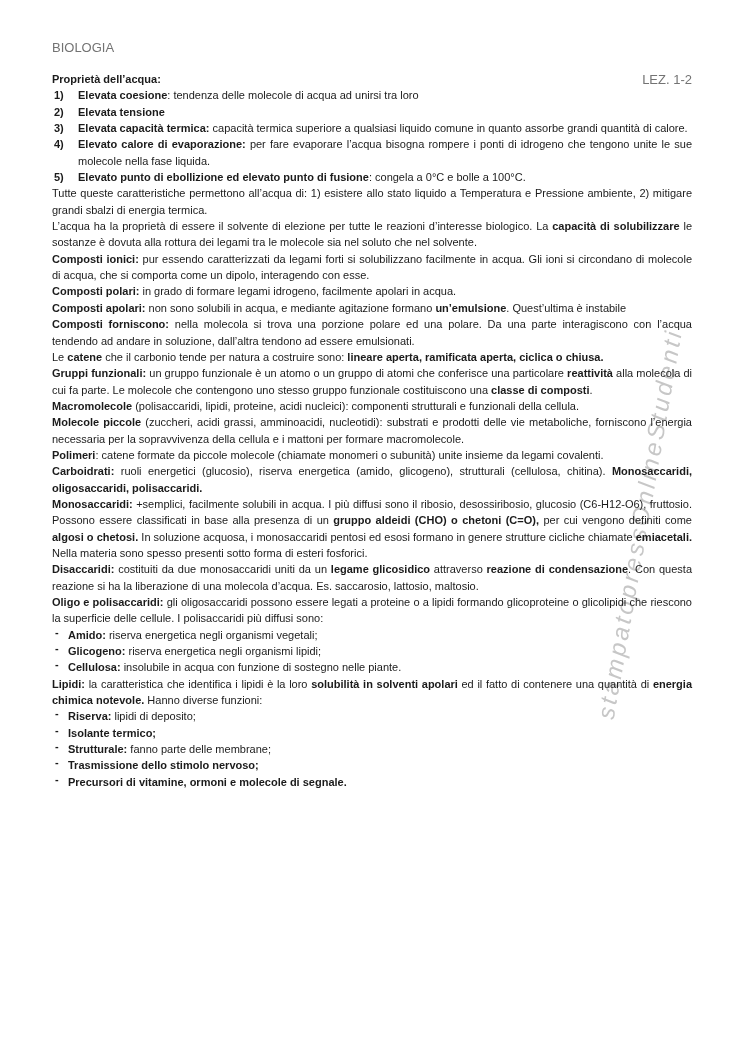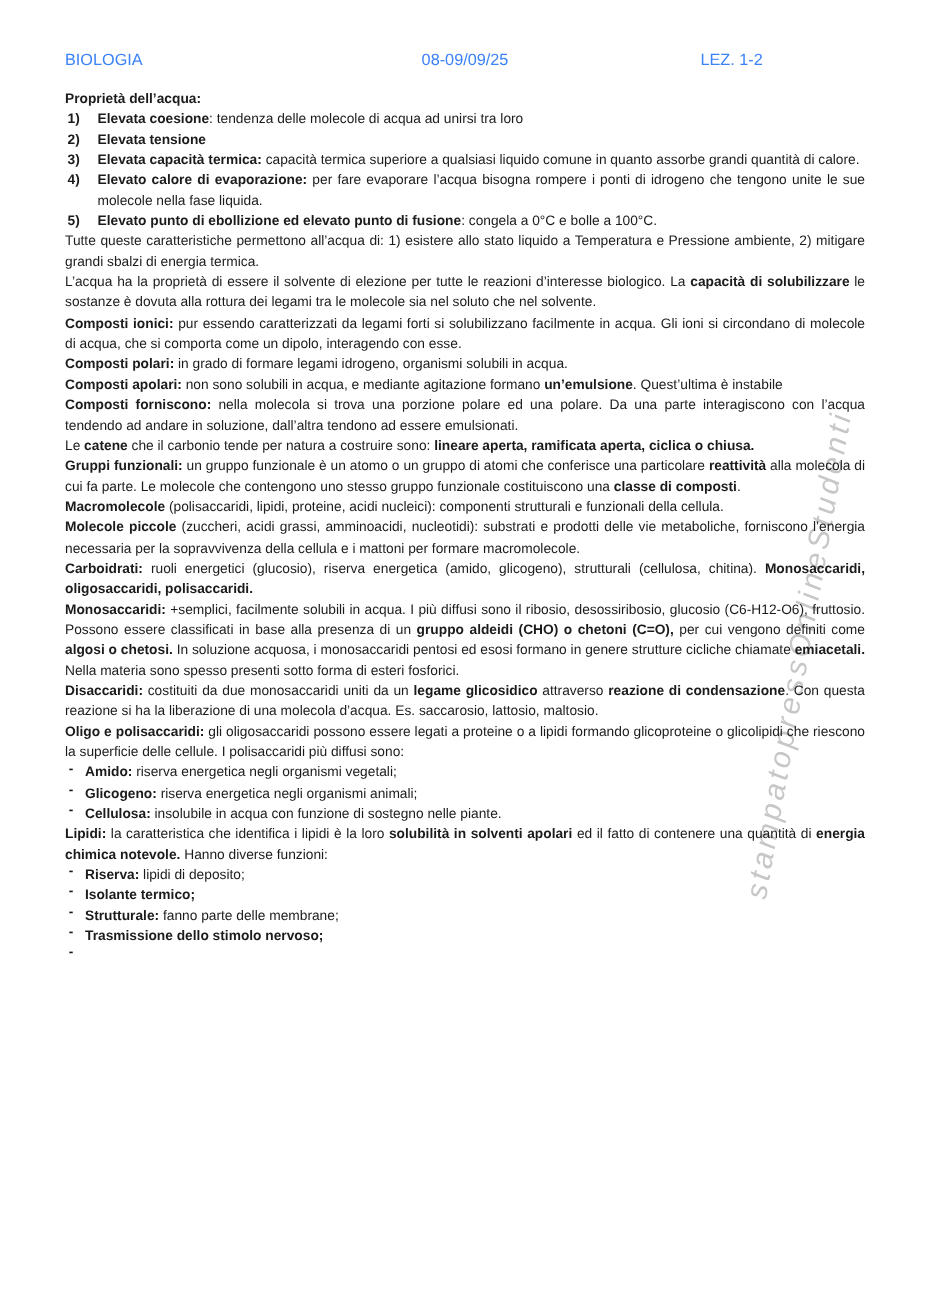--- a/index.html
+++ b/index.html
@@ -2,25 +2,25 @@
 <html><head>
 <meta charset="utf-8">
 <style>
   html,body { margin:0; padding:0; background:#ffffff; }
   .page {
     position:relative; width:744px; height:1052px; background:#ffffff;
     font-family:"Liberation Sans", sans-serif; color:#1b1b1b; overflow:hidden;
   }
   .header {
     position:absolute; top:40px; left:52px; right:52px;
-    display:flex; font-size:13px; line-height:15px; color:#3b82f6;
+    display:flex; font-size:13px; line-height:15px; color:#737373;
   }
   .header .h-left  { flex:1; text-align:left; }
   .header .h-center{ flex:1; text-align:center; }
-  .header .h-right { flex:1; text-align:center; }
+  .header .h-right { flex:1; text-align:right;margin-top:32px; }
   .watermark {
     position:absolute; left:410px; top:510px; width:460px;
     transform: rotate(-80deg); transform-origin:center;
     color:#c7c7c7; font-style:italic; font-size:24px; letter-spacing:3px;
     white-space:nowrap; text-align:center; z-index:0; user-select:none;
   }
   .doc-body {
     position:absolute; top:71px; left:52px; width:640px; z-index:1;
     font-size:11px; line-height:16.35px; text-align:justify;
   }
@@ -33,47 +33,47 @@
     position:absolute; left:3px; top:-3px; font-weight:bold;
   }
 </style>
 </head>
 <body>
 
 <div class="page">
   <div class="watermark">stampatopressOnlineStudenti</div>
   <div class="header">
     <span class="h-left">BIOLOGIA</span>
-    <span class="h-center">08-09/09/25</span>
     <span class="h-right">LEZ. 1-2</span>
   </div>
   <div class="doc-body" id="doc-body">
       <div class="block p"><b>Proprietà dell’acqua:</b></div>
       <div class="block num"><span class="marker">1)</span><b>Elevata coesione</b><span>: tendenza delle molecole di acqua ad unirsi tra loro</span></div>
       <div class="block num"><span class="marker">2)</span><b>Elevata tensione</b></div>
       <div class="block num"><span class="marker">3)</span><b>Elevata capacità termica:</b><span> capacità termica superiore a qualsiasi liquido comune in quanto assorbe grandi quantità di calore.</span></div>
       <div class="block num"><span class="marker">4)</span><b>Elevato calore di evaporazione:</b><span> per fare evaporare l’acqua bisogna rompere i ponti di idrogeno che tengono unite le sue molecole nella fase liquida.</span></div>
       <div class="block num"><span class="marker">5)</span><b>Elevato punto di ebollizione ed elevato punto di fusione</b><span>: congela a 0°C e bolle a 100°C.</span></div>
       <div class="block p"><span>Tutte queste caratteristiche permettono all’acqua di: 1) esistere allo stato liquido a Temperatura e Pressione ambiente, 2) mitigare grandi sbalzi di energia termica.</span></div>
       <div class="block p"><span>L’acqua ha la proprietà di essere il solvente di elezione per tutte le reazioni d’interesse biologico. La </span><b>capacità di solubilizzare</b><span> le sostanze è dovuta alla rottura dei legami tra le molecole sia nel soluto che nel solvente.</span></div>
       <div class="block p"><b>Composti ionici:</b><span> pur essendo caratterizzati da legami forti si solubilizzano facilmente in acqua. Gli ioni si circondano di molecole di acqua, che si comporta come un dipolo, interagendo con esse.</span></div>
-      <div class="block p"><b>Composti polari:</b><span> in grado di formare legami idrogeno, organismi solubili in acqua.</span></div>
+      <div class="block p"><b>Composti polari:</b><span> in grado di formare legami idrogeno, facilmente apolari in acqua.</span></div>
       <div class="block p"><b>Composti apolari:</b><span> non sono solubili in acqua, e mediante agitazione formano </span><b>un’emulsione</b><span>. Quest’ultima è instabile</span></div>
       <div class="block p"><b>Composti forniscono:</b><span> nella molecola si trova una porzione polare ed una polare. Da una parte interagiscono con l’acqua tendendo ad andare in soluzione, dall’altra tendono ad essere emulsionati.</span></div>
       <div class="block p"><span>Le </span><b>catene</b><span> che il carbonio tende per natura a costruire sono: </span><b>lineare aperta, ramificata aperta, ciclica o chiusa.</b></div>
       <div class="block p"><b>Gruppi funzionali:</b><span> un gruppo funzionale è un atomo o un gruppo di atomi che conferisce una particolare </span><b>reattività</b><span> alla molecola di cui fa parte. Le molecole che contengono uno stesso gruppo funzionale costituiscono una </span><b>classe di composti</b><span>.</span></div>
       <div class="block p"><b>Macromolecole</b><span> (polisaccaridi, lipidi, proteine, acidi nucleici): componenti strutturali e funzionali della cellula.</span></div>
       <div class="block p"><b>Molecole piccole</b><span> (zuccheri, acidi grassi, amminoacidi, nucleotidi): substrati e prodotti delle vie metaboliche, forniscono l’energia necessaria per la sopravvivenza della cellula e i mattoni per formare macromolecole.</span></div>
+      <div class="block p"><b>Polimeri</b><span>: catene formate da piccole molecole (chiamate monomeri o subunità) unite insieme da legami covalenti.</span></div>
       <div class="block p"><b>Carboidrati:</b><span> ruoli energetici (glucosio), riserva energetica (amido, glicogeno), strutturali (cellulosa, chitina). </span><b>Monosaccaridi, oligosaccaridi, polisaccaridi.</b></div>
       <div class="block p"><b>Monosaccaridi:</b><span> +semplici, facilmente solubili in acqua. I più diffusi sono il ribosio, desossiribosio, glucosio (C6-H12-O6), fruttosio. Possono essere classificati in base alla presenza di un </span><b>gruppo aldeidi (CHO) o chetoni (C=O),</b><span> per cui vengono definiti come </span><b>algosi o chetosi.</b><span> In soluzione acquosa, i monosaccaridi pentosi ed esosi formano in genere strutture cicliche chiamate </span><b>emiacetali.</b><span> Nella materia sono spesso presenti sotto forma di esteri fosforici.</span></div>
       <div class="block p"><b>Disaccaridi:</b><span> costituiti da due monosaccaridi uniti da un </span><b>legame glicosidico</b><span> attraverso </span><b>reazione di condensazione</b><span>. Con questa reazione si ha la liberazione di una molecola d’acqua. Es. saccarosio, lattosio, maltosio.</span></div>
       <div class="block p"><b>Oligo e polisaccaridi:</b><span> gli oligosaccaridi possono essere legati a proteine o a lipidi formando glicoproteine o glicolipidi che riescono la superficie delle cellule. I polisaccaridi più diffusi sono:</span></div>
       <div class="block bullet"><span class="marker">-</span><b>Amido:</b><span> riserva energetica negli organismi vegetali;</span></div>
-      <div class="block bullet"><span class="marker">-</span><b>Glicogeno:</b><span> riserva energetica negli organismi animali;</span></div>
+      <div class="block bullet"><span class="marker">-</span><b>Glicogeno:</b><span> riserva energetica negli organismi lipidi;</span></div>
       <div class="block bullet"><span class="marker">-</span><b>Cellulosa:</b><span> insolubile in acqua con funzione di sostegno nelle piante.</span></div>
       <div class="block p"><b>Lipidi:</b><span> la caratteristica che identifica i lipidi è la loro </span><b>solubilità in solventi apolari</b><span> ed il fatto di contenere una quantità di </span><b>energia chimica notevole.</b><span> Hanno diverse funzioni:</span></div>
       <div class="block bullet"><span class="marker">-</span><b>Riserva:</b><span> lipidi di deposito;</span></div>
       <div class="block bullet"><span class="marker">-</span><b>Isolante termico;</b></div>
       <div class="block bullet"><span class="marker">-</span><b>Strutturale:</b><span> fanno parte delle membrane;</span></div>
       <div class="block bullet"><span class="marker">-</span><b>Trasmissione dello stimolo nervoso;</b></div>
-      <div class="block bullet"><span class="marker">-</span></div>
+      <div class="block bullet"><span class="marker">-</span><b>Precursori di vitamine, ormoni e molecole di segnale.</b></div>
     </div>
 </div>
 
 </body></html>

